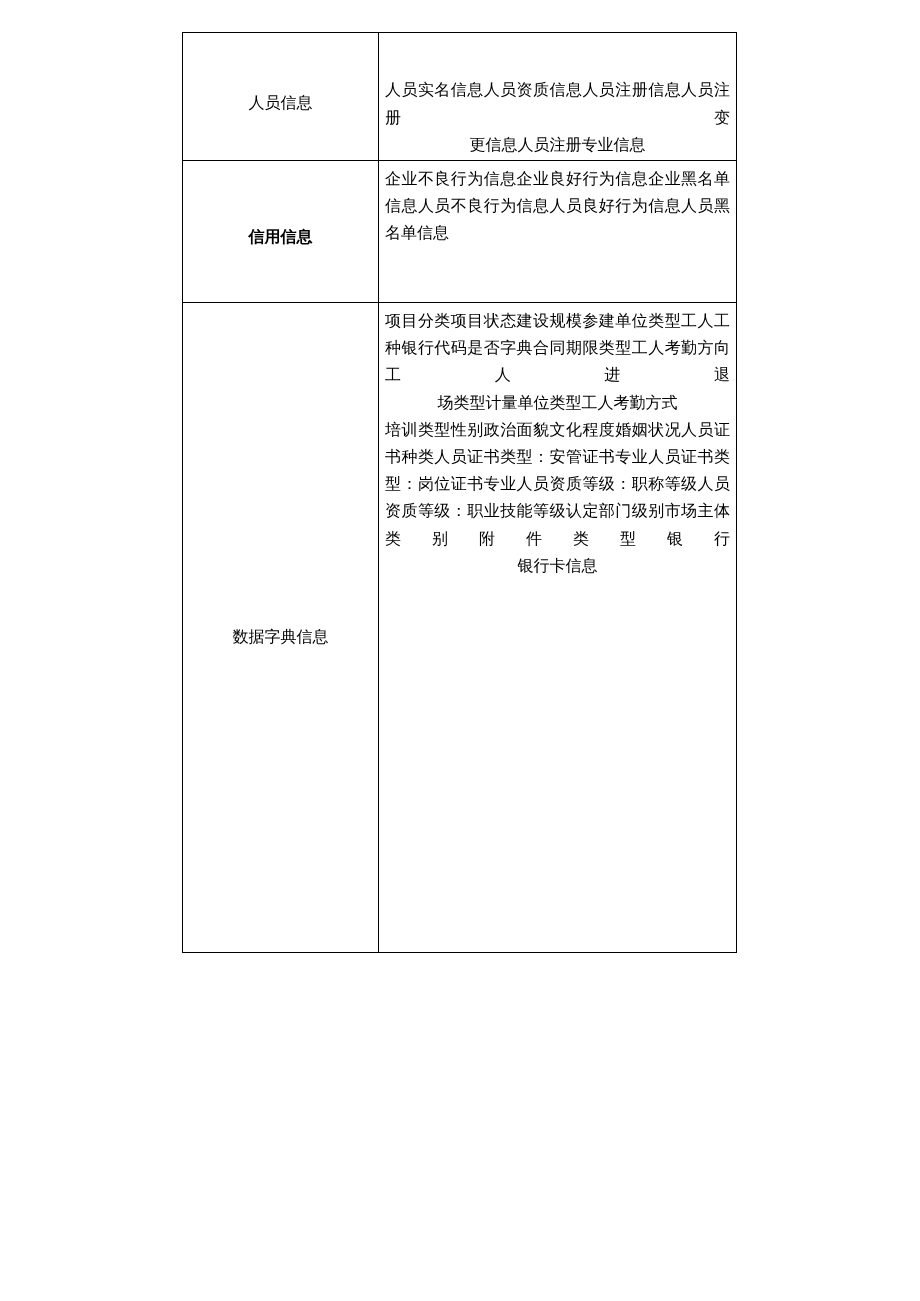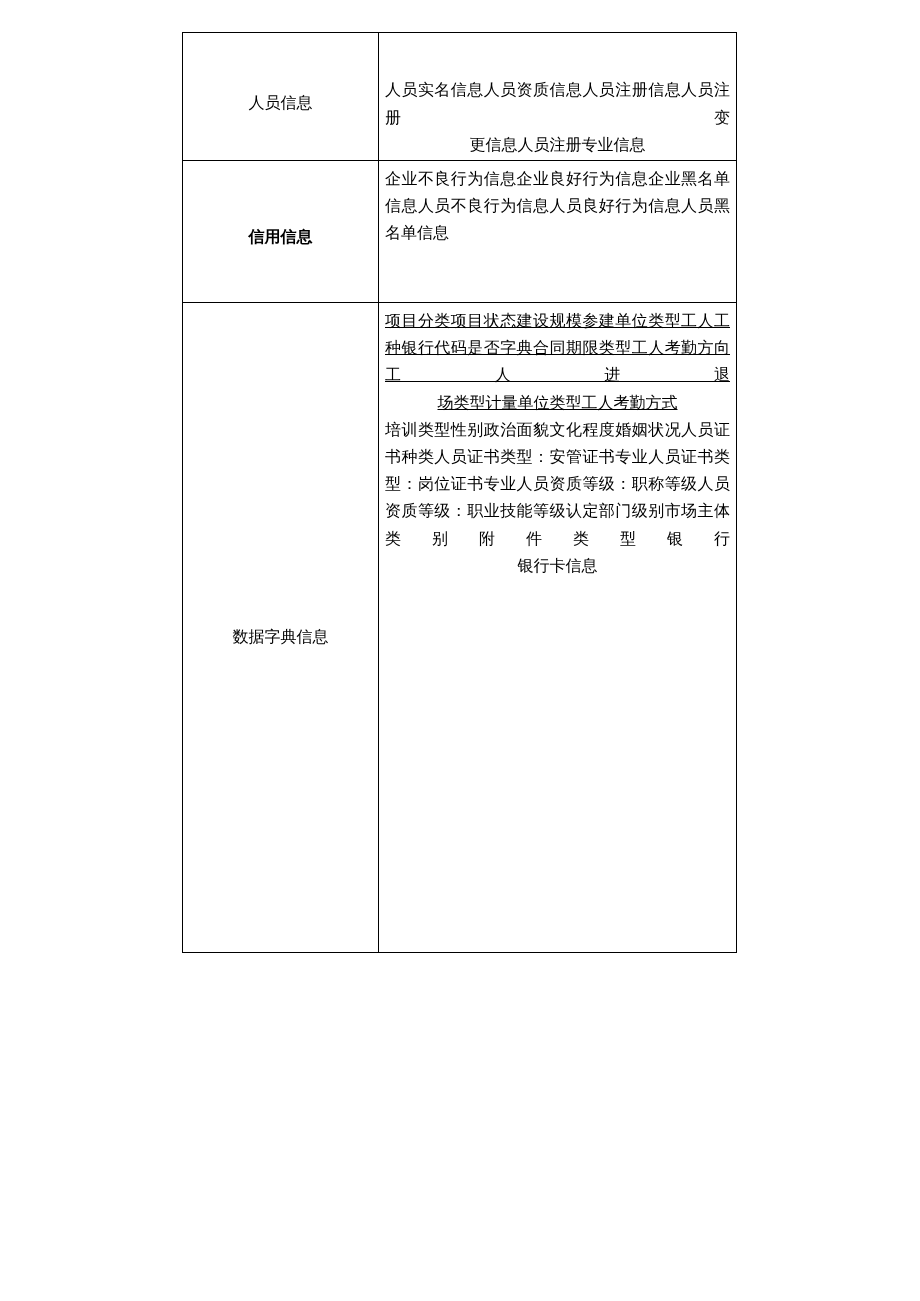--- a/index.html
+++ b/index.html
@@ -117,21 +117,21 @@
       </td>
       <td class="col-right row3-right">
         <div class="cell-text">企业不良行为信息企业良好行为信息企业黑名单信息人员不良行为信息人员良好行为信息人员黑名单信息</div>
       </td>
     </tr>
     <tr>
       <td class="col-left row5-left">
         <div class="label-cell">数据字典信息</div>
       </td>
       <td class="col-right row5-right">
-        <div class="cell-text" style="padding-bottom:0;text-decoration:underline;">
+        <div class="cell-text" style="padding-bottom:0;">
           <div class="right-text-1">项目分类项目状态建设规模参建单位类型工人工种银行代码是否字典合同期限类型工人考勤方向工人进退</div>
           <div class="last-line-center">场类型计量单位类型工人考勤方式</div>
         </div>
         <div class="cell-text" style="padding-top:0;">
           <div class="right-text-1">培训类型性别政治面貌文化程度婚姻状况人员证书种类人员证书类型：安管证书专业人员证书类型：岗位证书专业人员资质等级：职称等级人员资质等级：职业技能等级认定部门级别市场主体类别附件类型银行</div>
           <div class="last-line-center">银行卡信息</div>
         </div>
       </td>
     </tr>
   </tbody>

